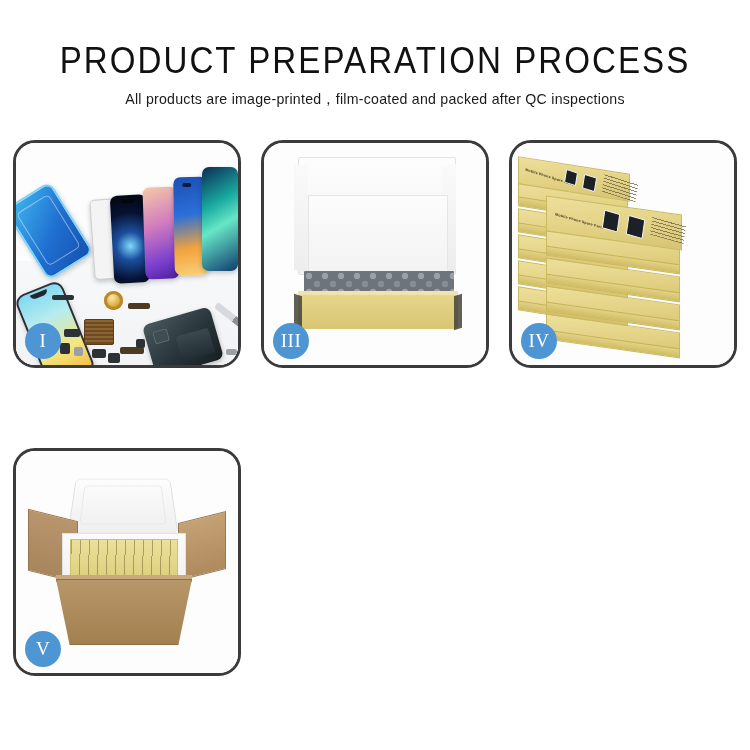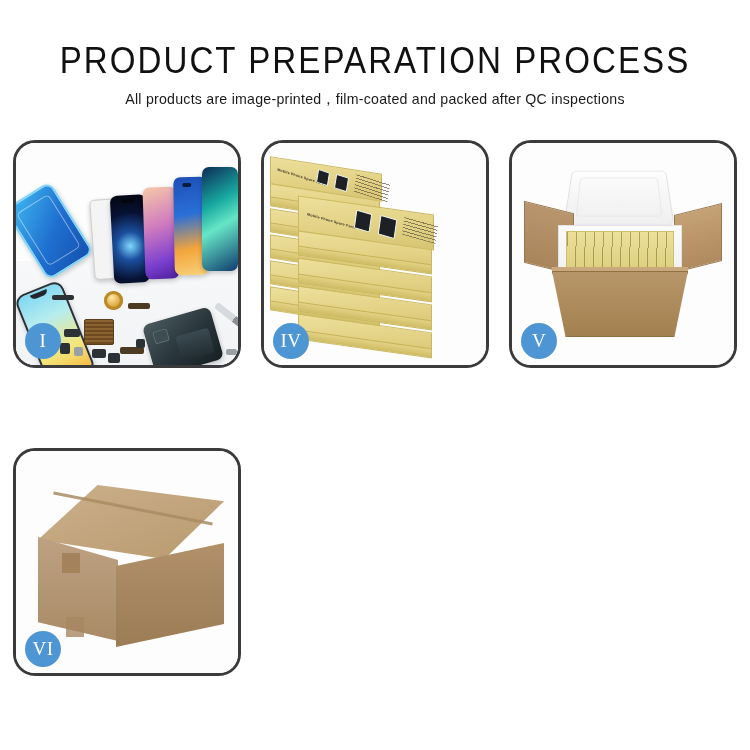--- a/index.html
+++ b/index.html
@@ -421,20 +421,32 @@
       <div class="part" style="left:76px;top:206px;width:14px;height:9px;"></div>
       <div class="part" style="left:92px;top:210px;width:12px;height:10px;"></div>
       <div class="part" style="left:120px;top:196px;width:9px;height:9px;"></div>
       <div class="part silver" style="left:210px;top:206px;width:11px;height:6px;"></div>
       <div class="screwdriver"></div>
     </div>
     <div class="badge">I</div>
   </div>
 
 
+  <div class="panel p3">
+    <div class="stage">
+      <div class="lidback"></div>
+      <div class="flapL"></div>
+      <div class="flapR"></div>
+      <div class="foam"></div>
+      <div class="wrap"></div>
+      <div class="rim"></div>
+      <div class="boxbase"></div>
+    </div>
+    <div class="badge">III</div>
+  </div>
 
   <div class="panel p4">
     <div class="stage">
       <div class="stack">
 
         <div class="bx" style="left:6px;top:48px;width:110px;height:24px;transform:skewY(9deg);">
             <div class="side"></div>
           </div>
         <div class="bx" style="left:6px;top:74px;width:110px;height:24px;transform:skewY(9deg);">
             <div class="side"></div>
@@ -486,25 +498,14 @@
       <div class="flapL"></div>
       <div class="flapR"></div>
       <div class="liner"></div>
       <div class="goods"></div>
       <div class="rim"></div>
       <div class="front"></div>
     </div>
     <div class="badge">V</div>
   </div>
 
-  <div class="panel p6">
-    <div class="stage">
-      <div class="top"></div>
-      <div class="seam"></div>
-      <div class="left"></div>
-      <div class="right"></div>
-      <div class="tape1"></div>
-      <div class="tape2"></div>
-    </div>
-    <div class="badge">VI</div>
-  </div>
 
 </div>
 
 </body></html>

